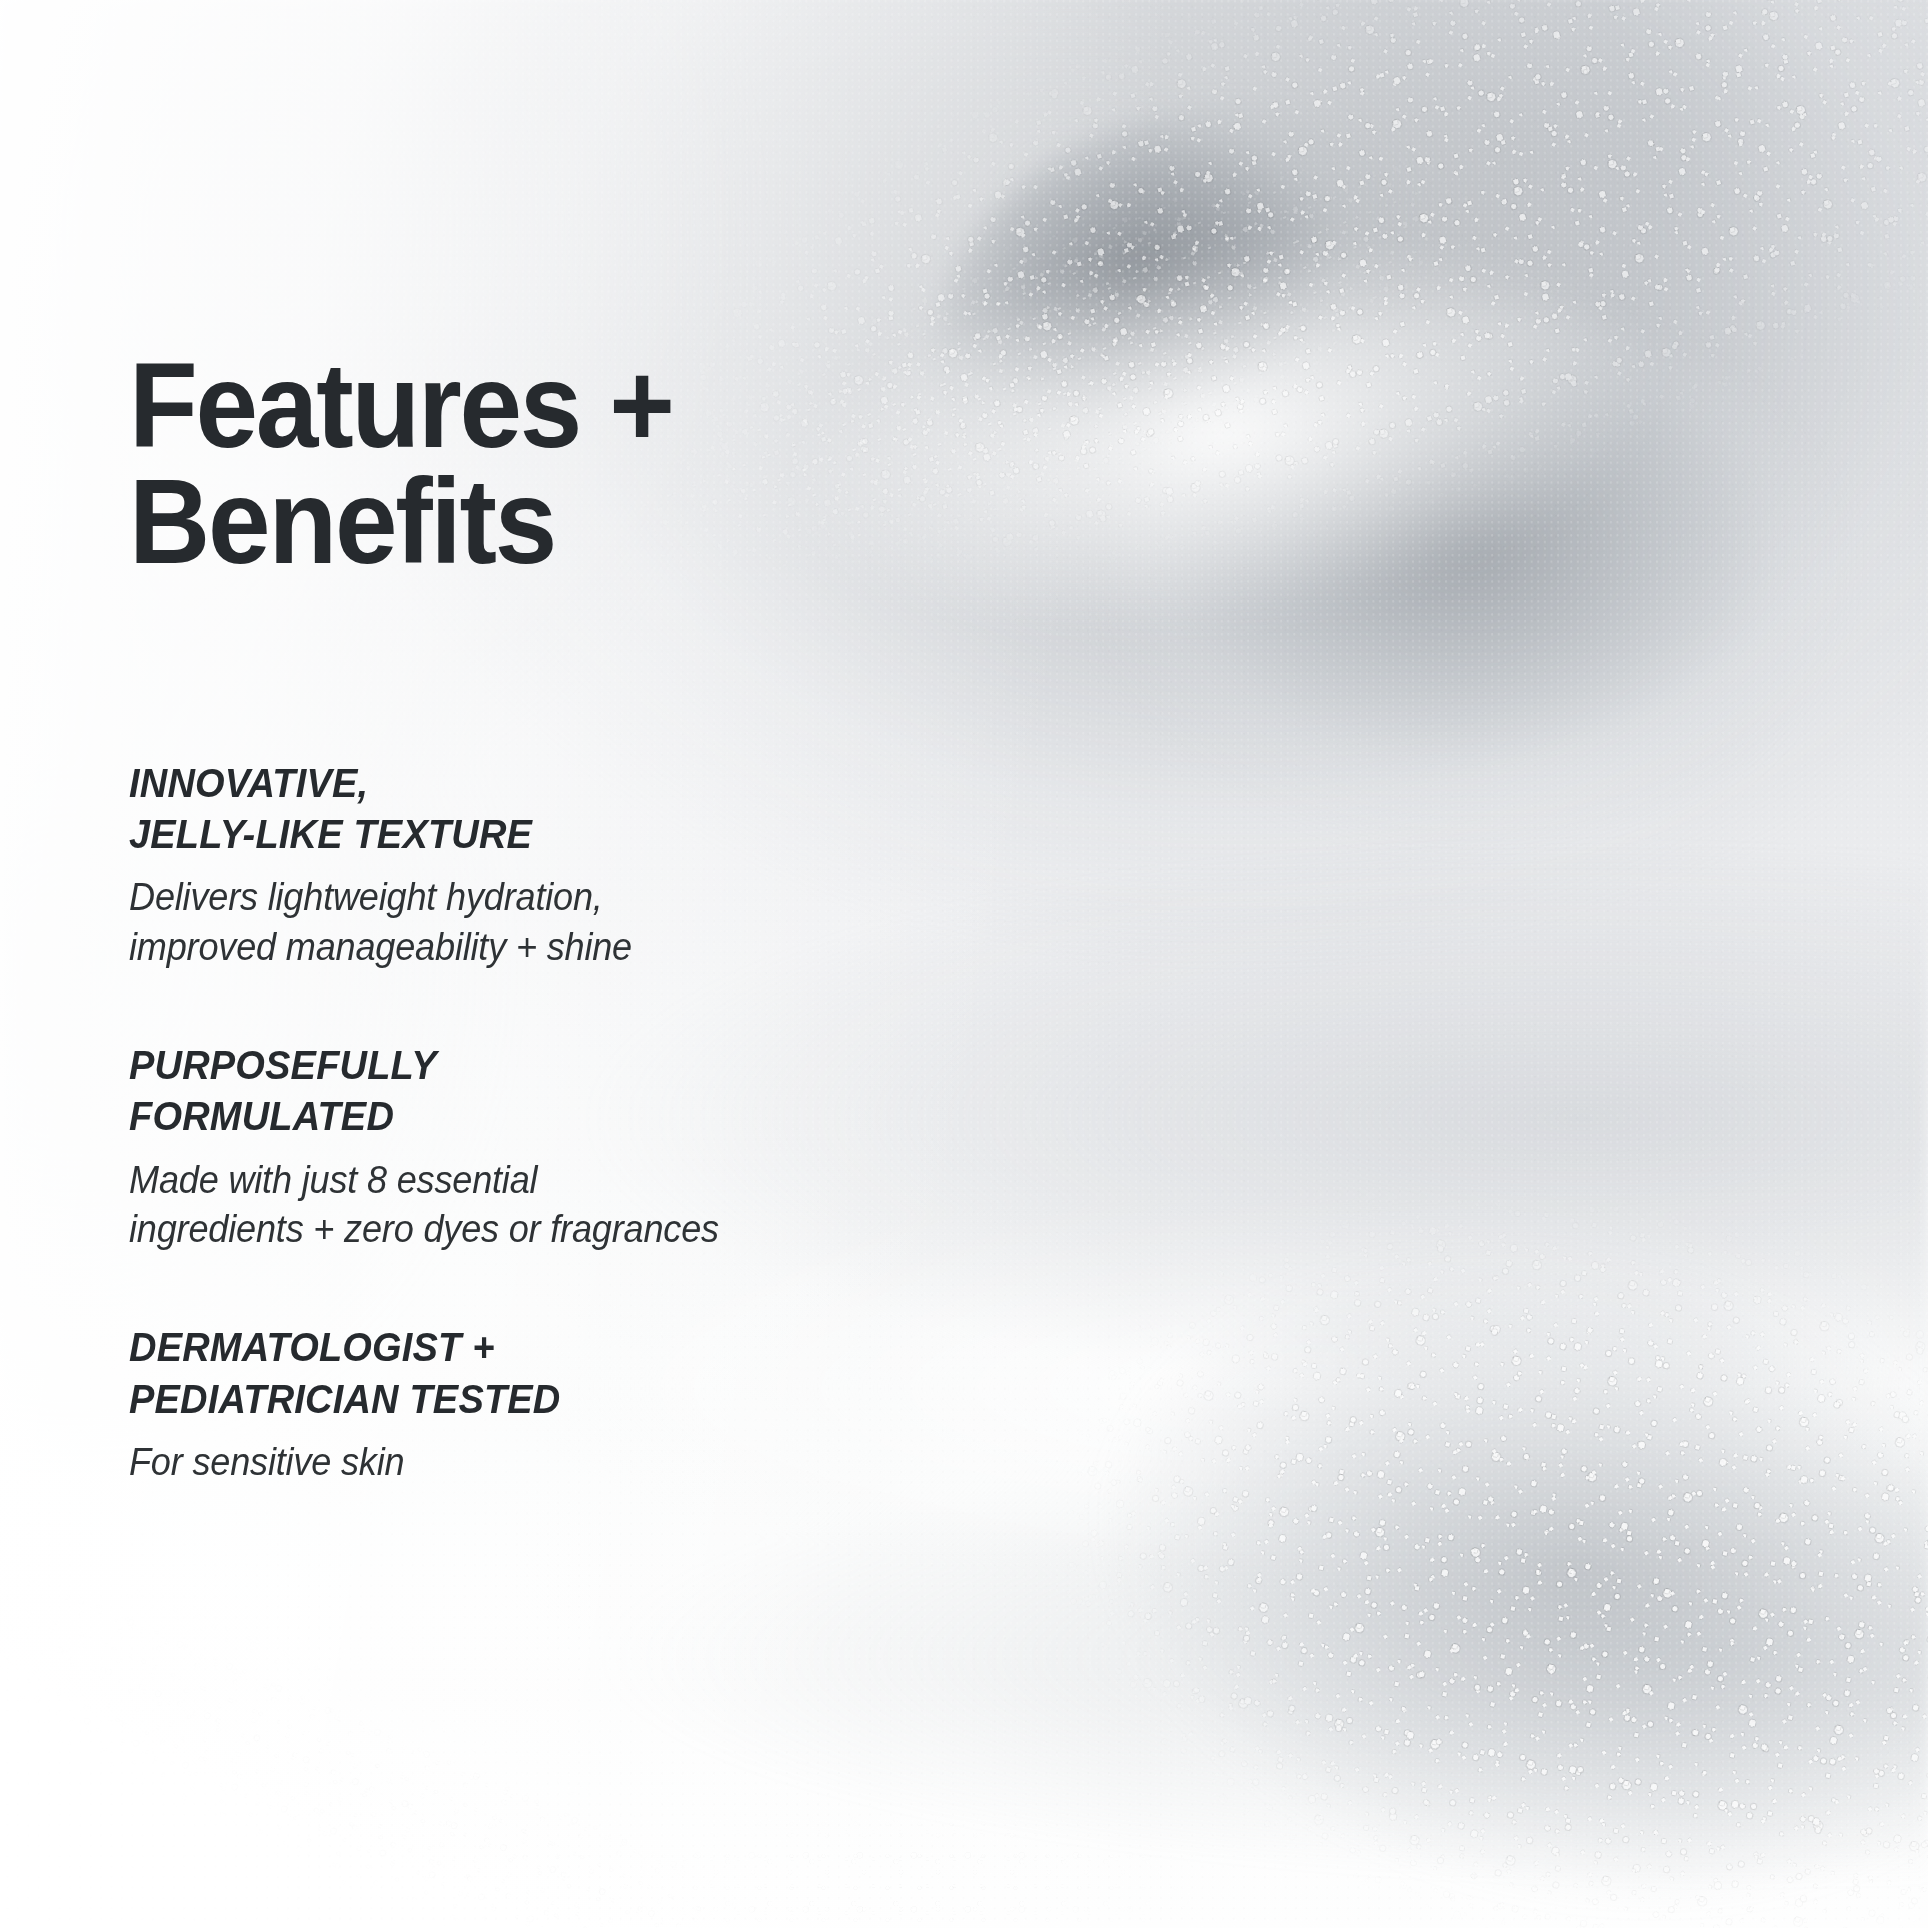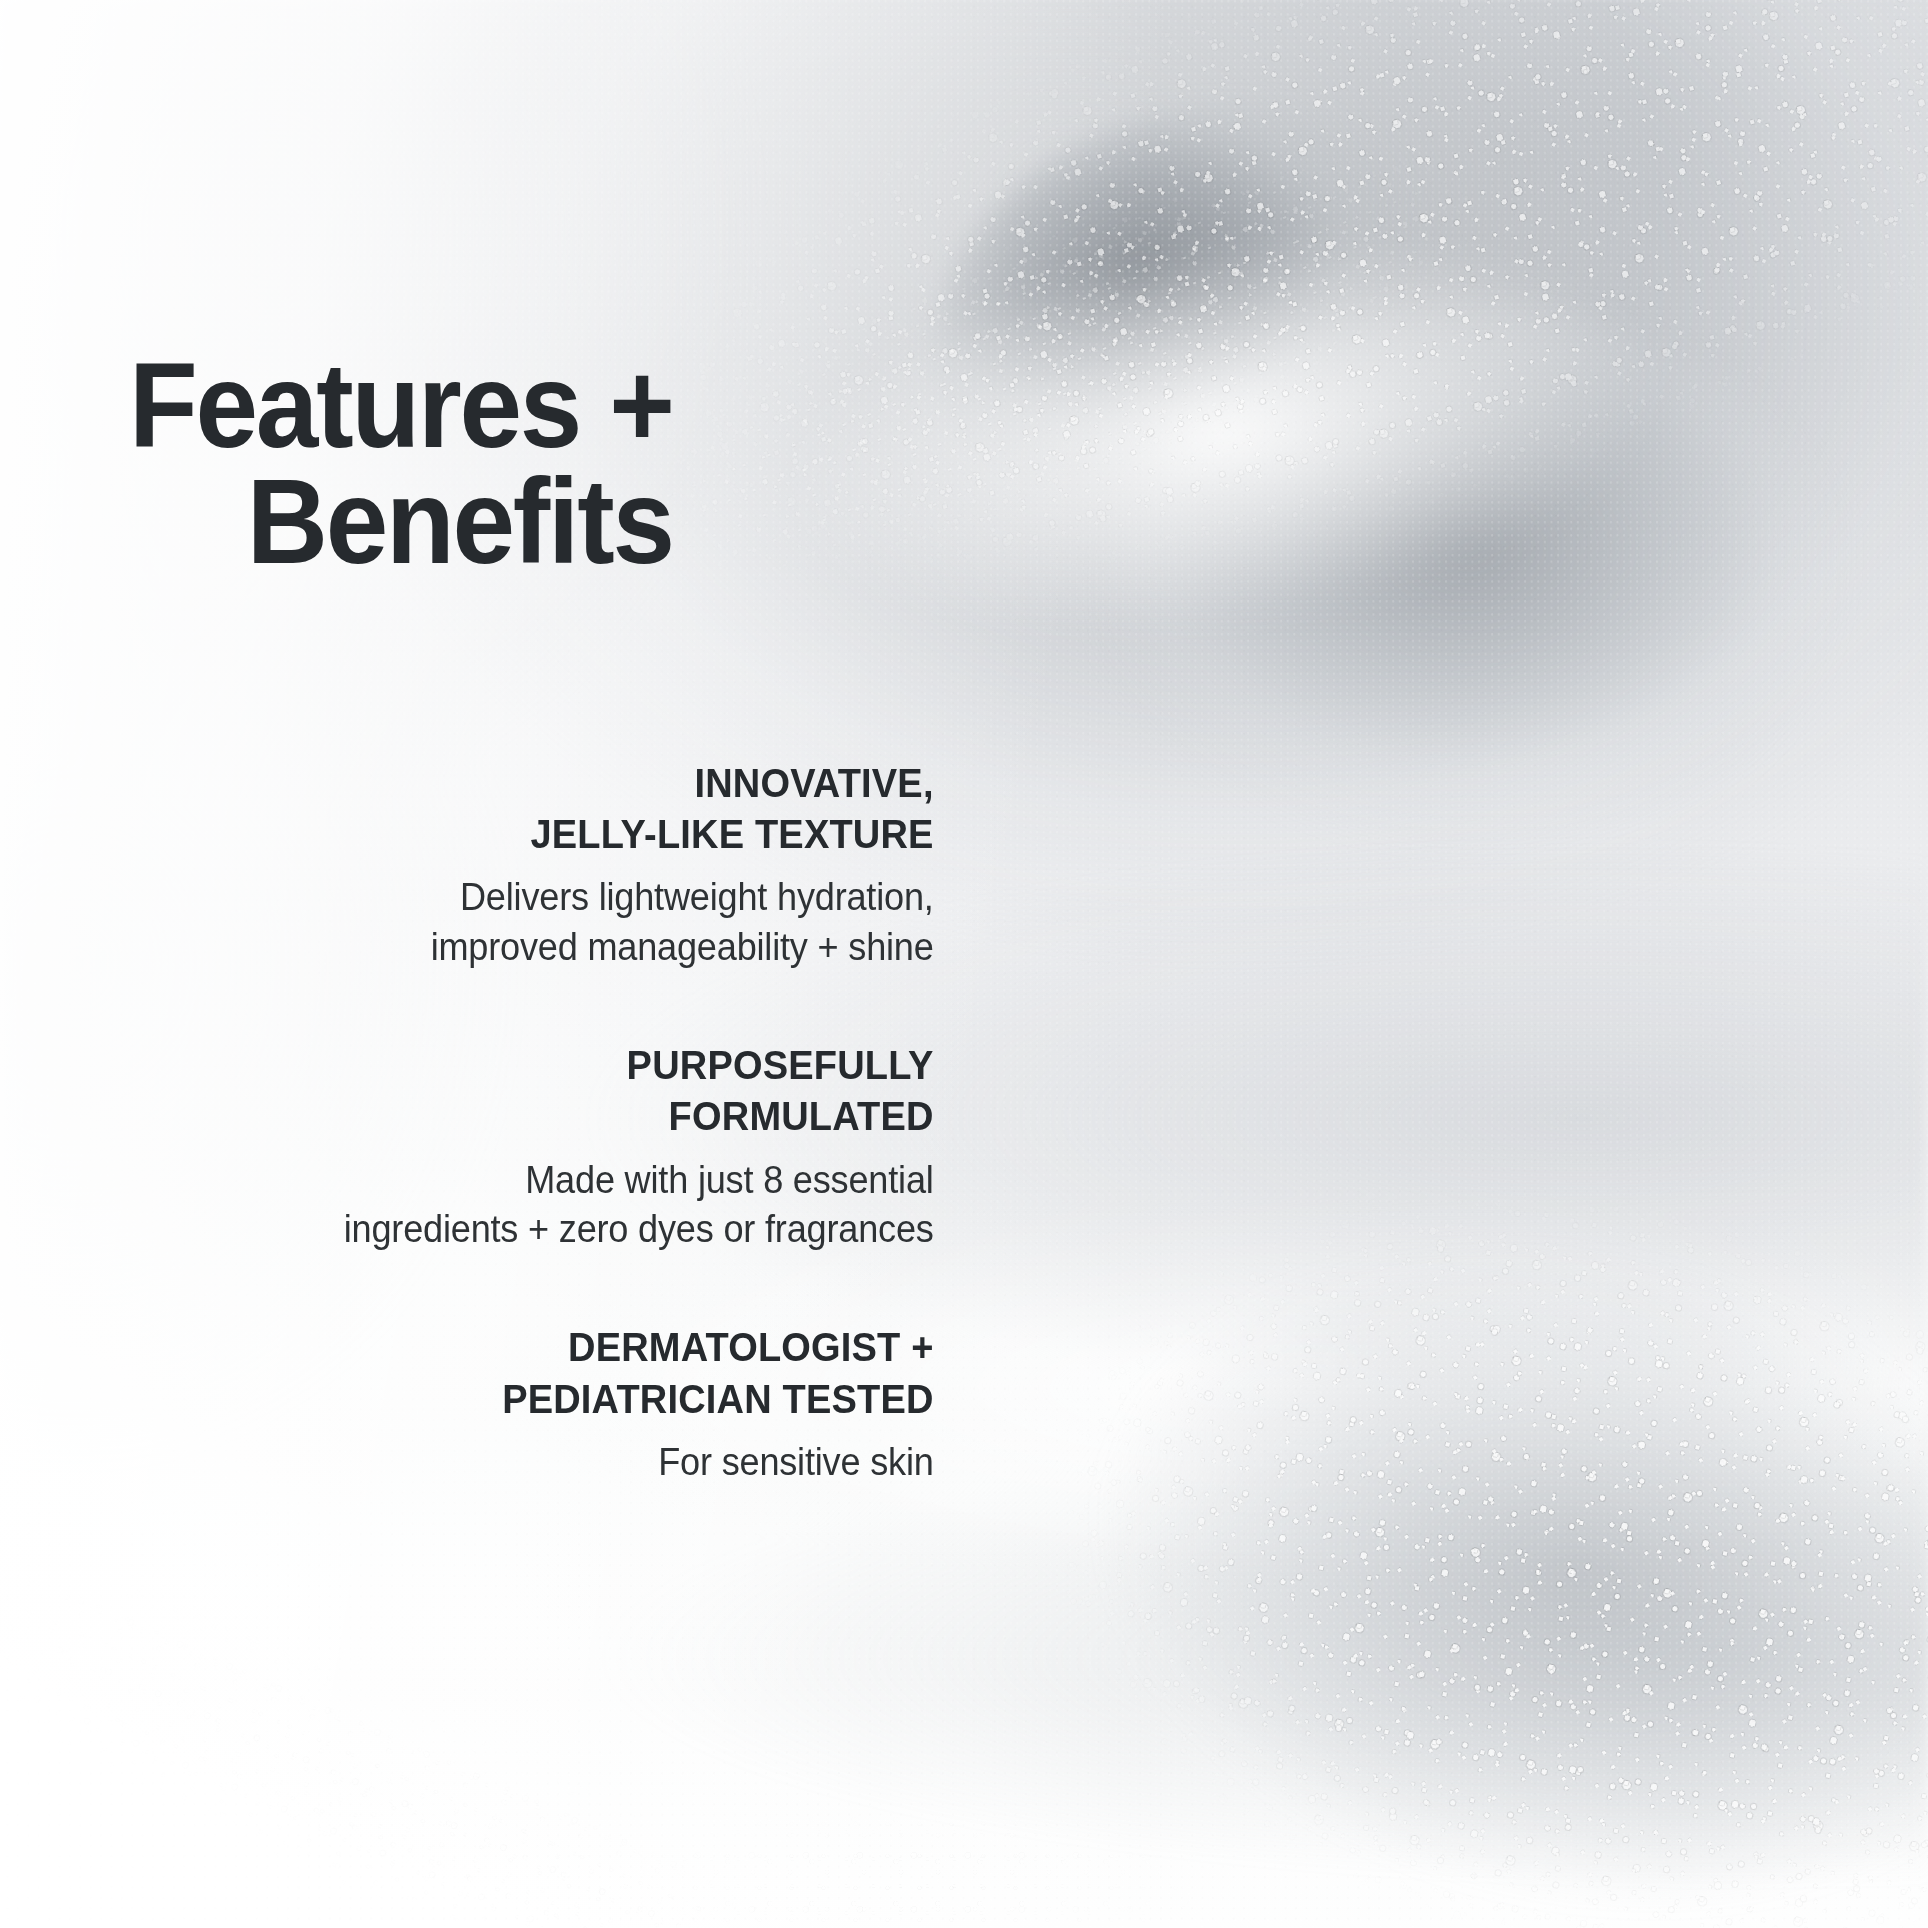--- a/index.html
+++ b/index.html
@@ -7,21 +7,20 @@
     padding: 0;
     background: #ffffff;
   }
   #canvas {
     position: relative;
     width: 1928px;
     height: 1928px;
     overflow: hidden;
     background: #fdfdfe;
     font-family: "Liberation Sans", sans-serif;
-    text-align: right;
     -webkit-font-smoothing: antialiased;
   }
 
   
   .bg-layer {
     position: absolute;
     inset: 0;
     pointer-events: none;
   }
 
@@ -205,20 +204,21 @@
     white-space: pre-line;
     transform: scaleX(0.93);
     transform-origin: left top;
   }
 
   #features-list {
     position: absolute;
     top: 758px;
     left: 0;
     width: 847px;
+    font-style: italic;
   }
 
   .feature-block { margin-bottom: 68px; }
   .feature-block:last-child { margin-bottom: 16px; }
 
   .feature-heading {
     margin: 0 0 13px 0;
     font-size: 40px;
     line-height: 1.28;
     font-weight: 700;

